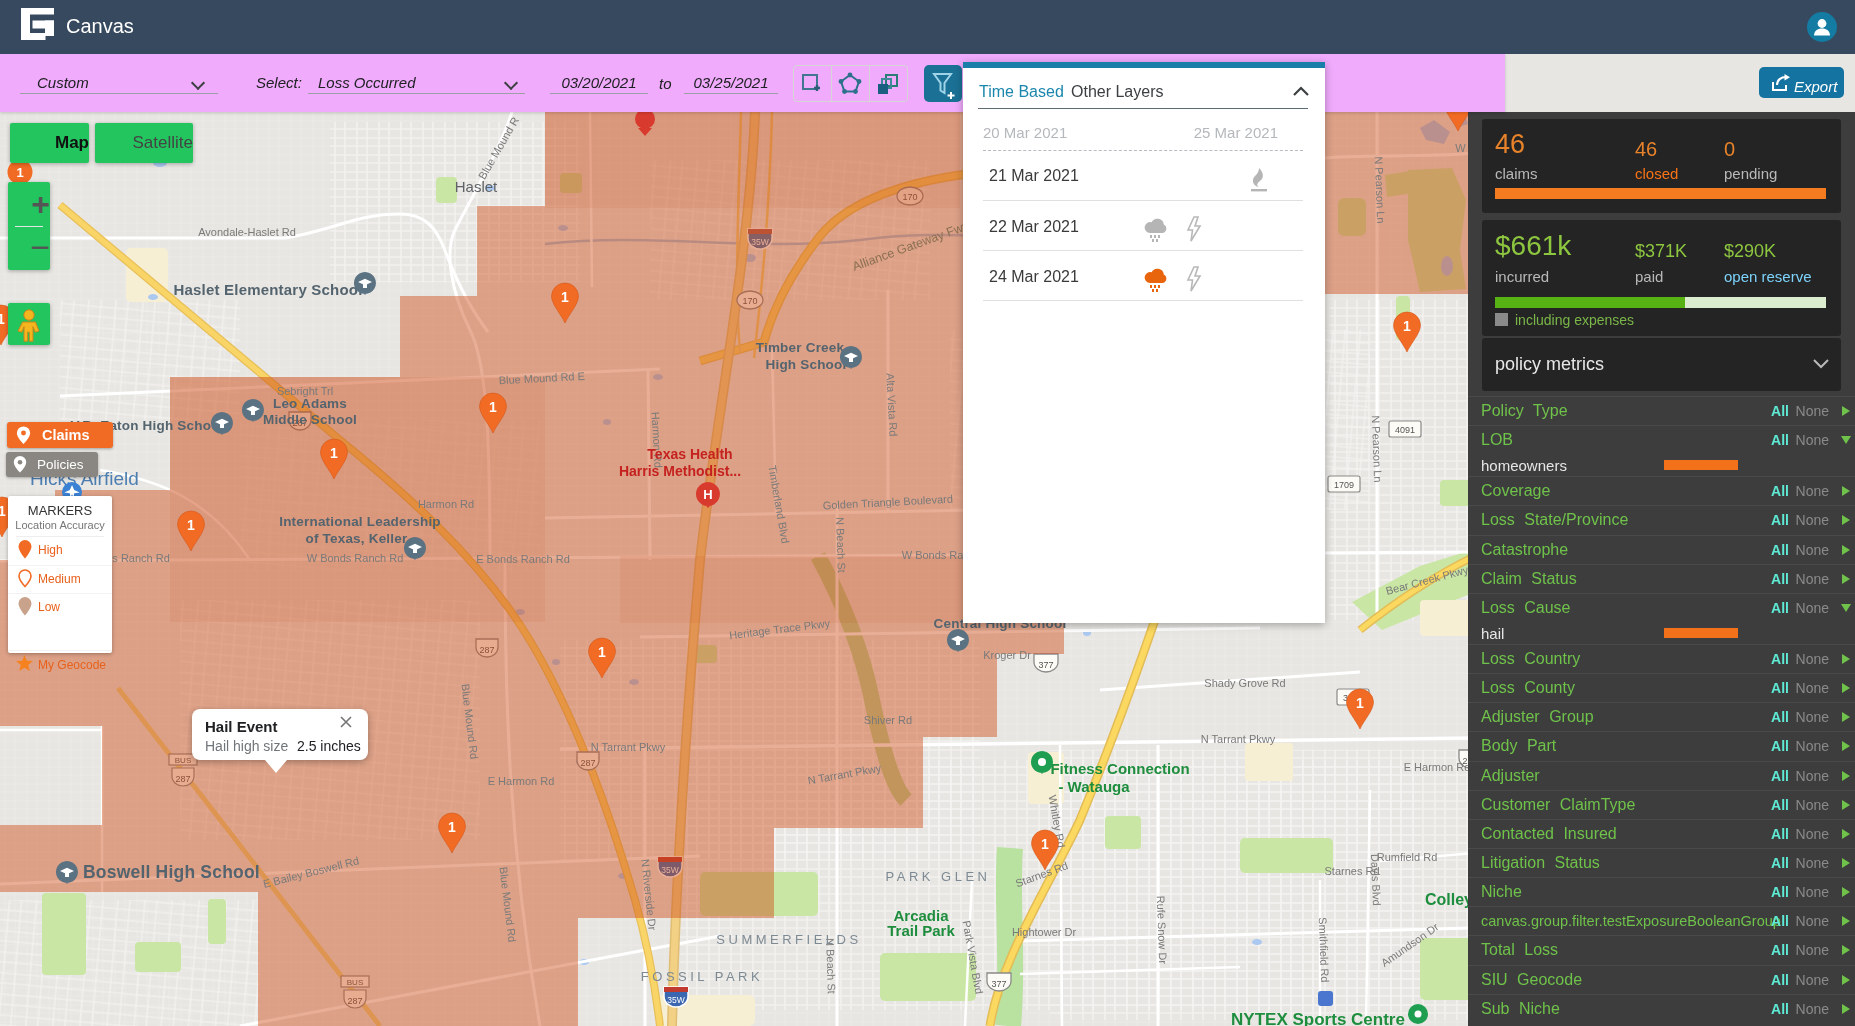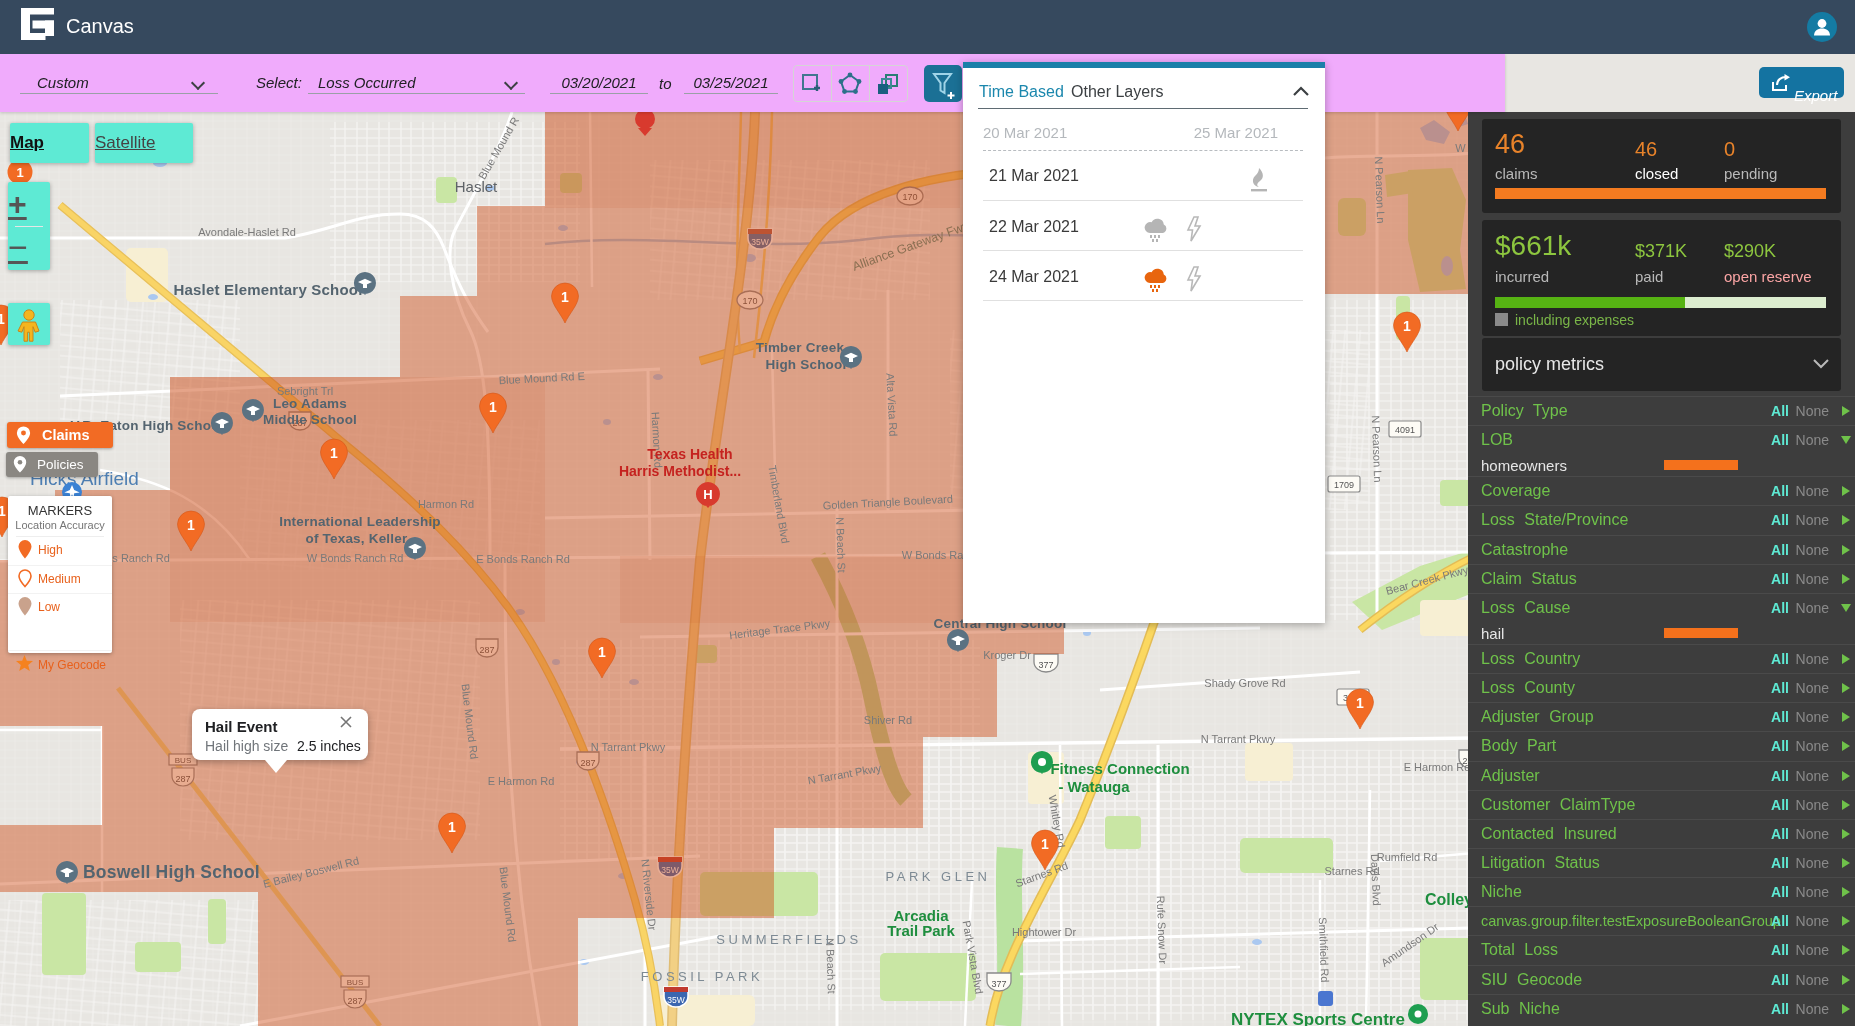--- a/index.html
+++ b/index.html
@@ -26,21 +26,21 @@
   .fnone { position:absolute; right:26px; top:50%; transform:translateY(-50%); color:#8a8a8a; font-size:14px; }
   .farrow { position:absolute; right:5px; top:50%; transform:translateY(-50%); width:0; height:0; border-left:8px solid #6fc24a; border-top:5px solid transparent; border-bottom:5px solid transparent; }
   .farrowd { position:absolute; right:4px; top:50%; transform:translateY(-50%); width:0; height:0; border-top:8px solid #6fc24a; border-left:5px solid transparent; border-right:5px solid transparent; }
   .fsub { position:absolute; left:13px; top:50%; transform:translateY(-50%); color:#e6e6e6; font-size:15px; }
   .fbar { position:absolute; left:196px; top:50%; transform:translateY(-50%); width:74px; height:10px; background:#f4711c; }
 
   
   #panel { position:absolute; left:963px; top:62px; width:362px; height:561px; background:#fff; z-index:45; box-shadow:0 2px 8px rgba(0,0,0,.3); border-top:6px solid #1a7fa8; }
 
   
-  .mapbtn { position:absolute; background:#5eead4; box-shadow:0 1px 4px rgba(0,0,0,.3); border-radius:2px; color:#565656; text-align:left; z-index:20;text-decoration:underline; }
+  .mapbtn { position:absolute; background:#22c55e; box-shadow:0 1px 4px rgba(0,0,0,.3); border-radius:2px; color:#565656; text-align:right; z-index:20; }
 </style>
 </head>
 <body>
 <div id="page">
 
   <div id="maparea" class="abs" style="left:0; top:112px; width:1475px; height:914px; overflow:hidden; background:#e8e6e2;">
     <svg width="1475" height="914" viewBox="0 112 1475 914" font-family="Liberation Sans, sans-serif">
       <defs>
         <pattern id="grid" width="22" height="17" patternUnits="userSpaceOnUse">
           <rect width="22" height="17" fill="none"></rect>
@@ -501,21 +501,21 @@
         <path d="M27 27 v7 M23.5 30.5 h7" stroke="#fff" stroke-width="2"></path>
       </svg>
     </div>
 
     <div class="abs" style="left:1759px; top:13px; width:85px; height:31px; background:#1473a1; border-radius:5px;">
       <svg class="abs" style="left:12px; top:7px;" width="19" height="18" viewBox="0 0 19 18">
         <path d="M2 8 v8 h13 v-5" fill="none" stroke="#fff" stroke-width="2"></path>
         <path d="M6 11 c0-5 4-8 9-8" fill="none" stroke="#fff" stroke-width="2"></path>
         <path d="M13.5 0 L19 3.2 L13.5 6.4 Z" fill="#fff"></path>
       </svg>
-      <div class="abs" style="left:35px; top:20px; color:#fff; font-size:15px;">Export</div>
+      <div class="abs" style="left:35px; top:11px; color:#fff; font-size:15px;">Export</div>
     </div>
   </div>
 
   <div id="panel">
     <div class="abs" style="left:16px; top:15px; color:#1b87ad; font-size:16px;">Time Based</div>
     <div class="abs" style="left:108px; top:15px; color:#3c4043; font-size:16px;">Other Layers</div>
     <svg class="abs" style="left:330px; top:18px;" width="16" height="10" viewBox="0 0 16 10">
       <path d="M1 9 L8 2 L15 9" fill="none" stroke="#3c4043" stroke-width="2.2"></path>
     </svg>
     <div class="abs" style="left:15px; top:40px; width:330px; height:1px; background:#5f6b73;"></div>
@@ -563,33 +563,33 @@
     </svg>
     <div class="abs" style="left:20px; top:232px; width:320px; height:1px; background:#e0e0e0;"></div>
   </div>
 
   <div id="sidebar">
 
     <div class="card" style="top:7px; height:94px;">
       <div class="abs" style="left:13px; top:10px; color:#e8832a; font-size:27px;">46</div>
       <div class="abs" style="left:13px; top:46px; color:#b9b9b9; font-size:15px;">claims</div>
       <div class="abs" style="left:153px; top:19px; color:#e8832a; font-size:20px;">46</div>
-      <div class="abs" style="left:153px; top:46px; color:#ffffff; font-size:15px;">closed</div>
+      <div class="abs" style="left:153px; top:46px; color:#f97316; font-size:15px;">closed</div>
       <div class="abs" style="left:242px; top:19px; color:#e8832a; font-size:20px;">0</div>
       <div class="abs" style="left:242px; top:46px; color:#b9b9b9; font-size:15px;">pending</div>
       <div class="abs" style="left:13px; top:69px; width:331px; height:11px; background:#f47b20;"></div>
     </div>
 
     <div class="card" style="top:108px; height:116px;">
       <div class="abs" style="left:13px; top:10px; color:#8dc63f; font-size:28px;">$661k</div>
       <div class="abs" style="left:13px; top:48px; color:#b9b9b9; font-size:15px;">incurred</div>
       <div class="abs" style="left:153px; top:21px; color:#8dc63f; font-size:18px;">$371K</div>
       <div class="abs" style="left:153px; top:48px; color:#b9b9b9; font-size:15px;">paid</div>
       <div class="abs" style="left:242px; top:21px; color:#8dc63f; font-size:18px;">$290K</div>
-      <div class="abs" style="left:242px; top:48px; color:#fca5a5; font-size:15px;">open reserve</div>
+      <div class="abs" style="left:242px; top:48px; color:#7dd3fc; font-size:15px;">open reserve</div>
       <div class="abs" style="left:13px; top:77px; width:331px; height:11px; background:#dcedcf;"></div>
       <div class="abs" style="left:13px; top:77px; width:190px; height:11px; background:#56b313;"></div>
       <div class="abs" style="left:13px; top:93px; width:13px; height:13px; background:#8a8a8a;"></div>
       <div class="abs" style="left:33px; top:92px; color:#7ab648; font-size:14px;">including expenses</div>
     </div>
 
     <div class="card" style="top:226px; height:53px;">
       <div class="abs" style="left:13px; top:16px; color:#e8e8e8; font-size:18px;">policy metrics</div>
       <svg class="abs" style="left:331px; top:21px;" width="16" height="10" viewBox="0 0 16 10">
           <path d="M1 1 L8 8 L15 1" fill="none" stroke="#b9b9b9" stroke-width="2"></path>

